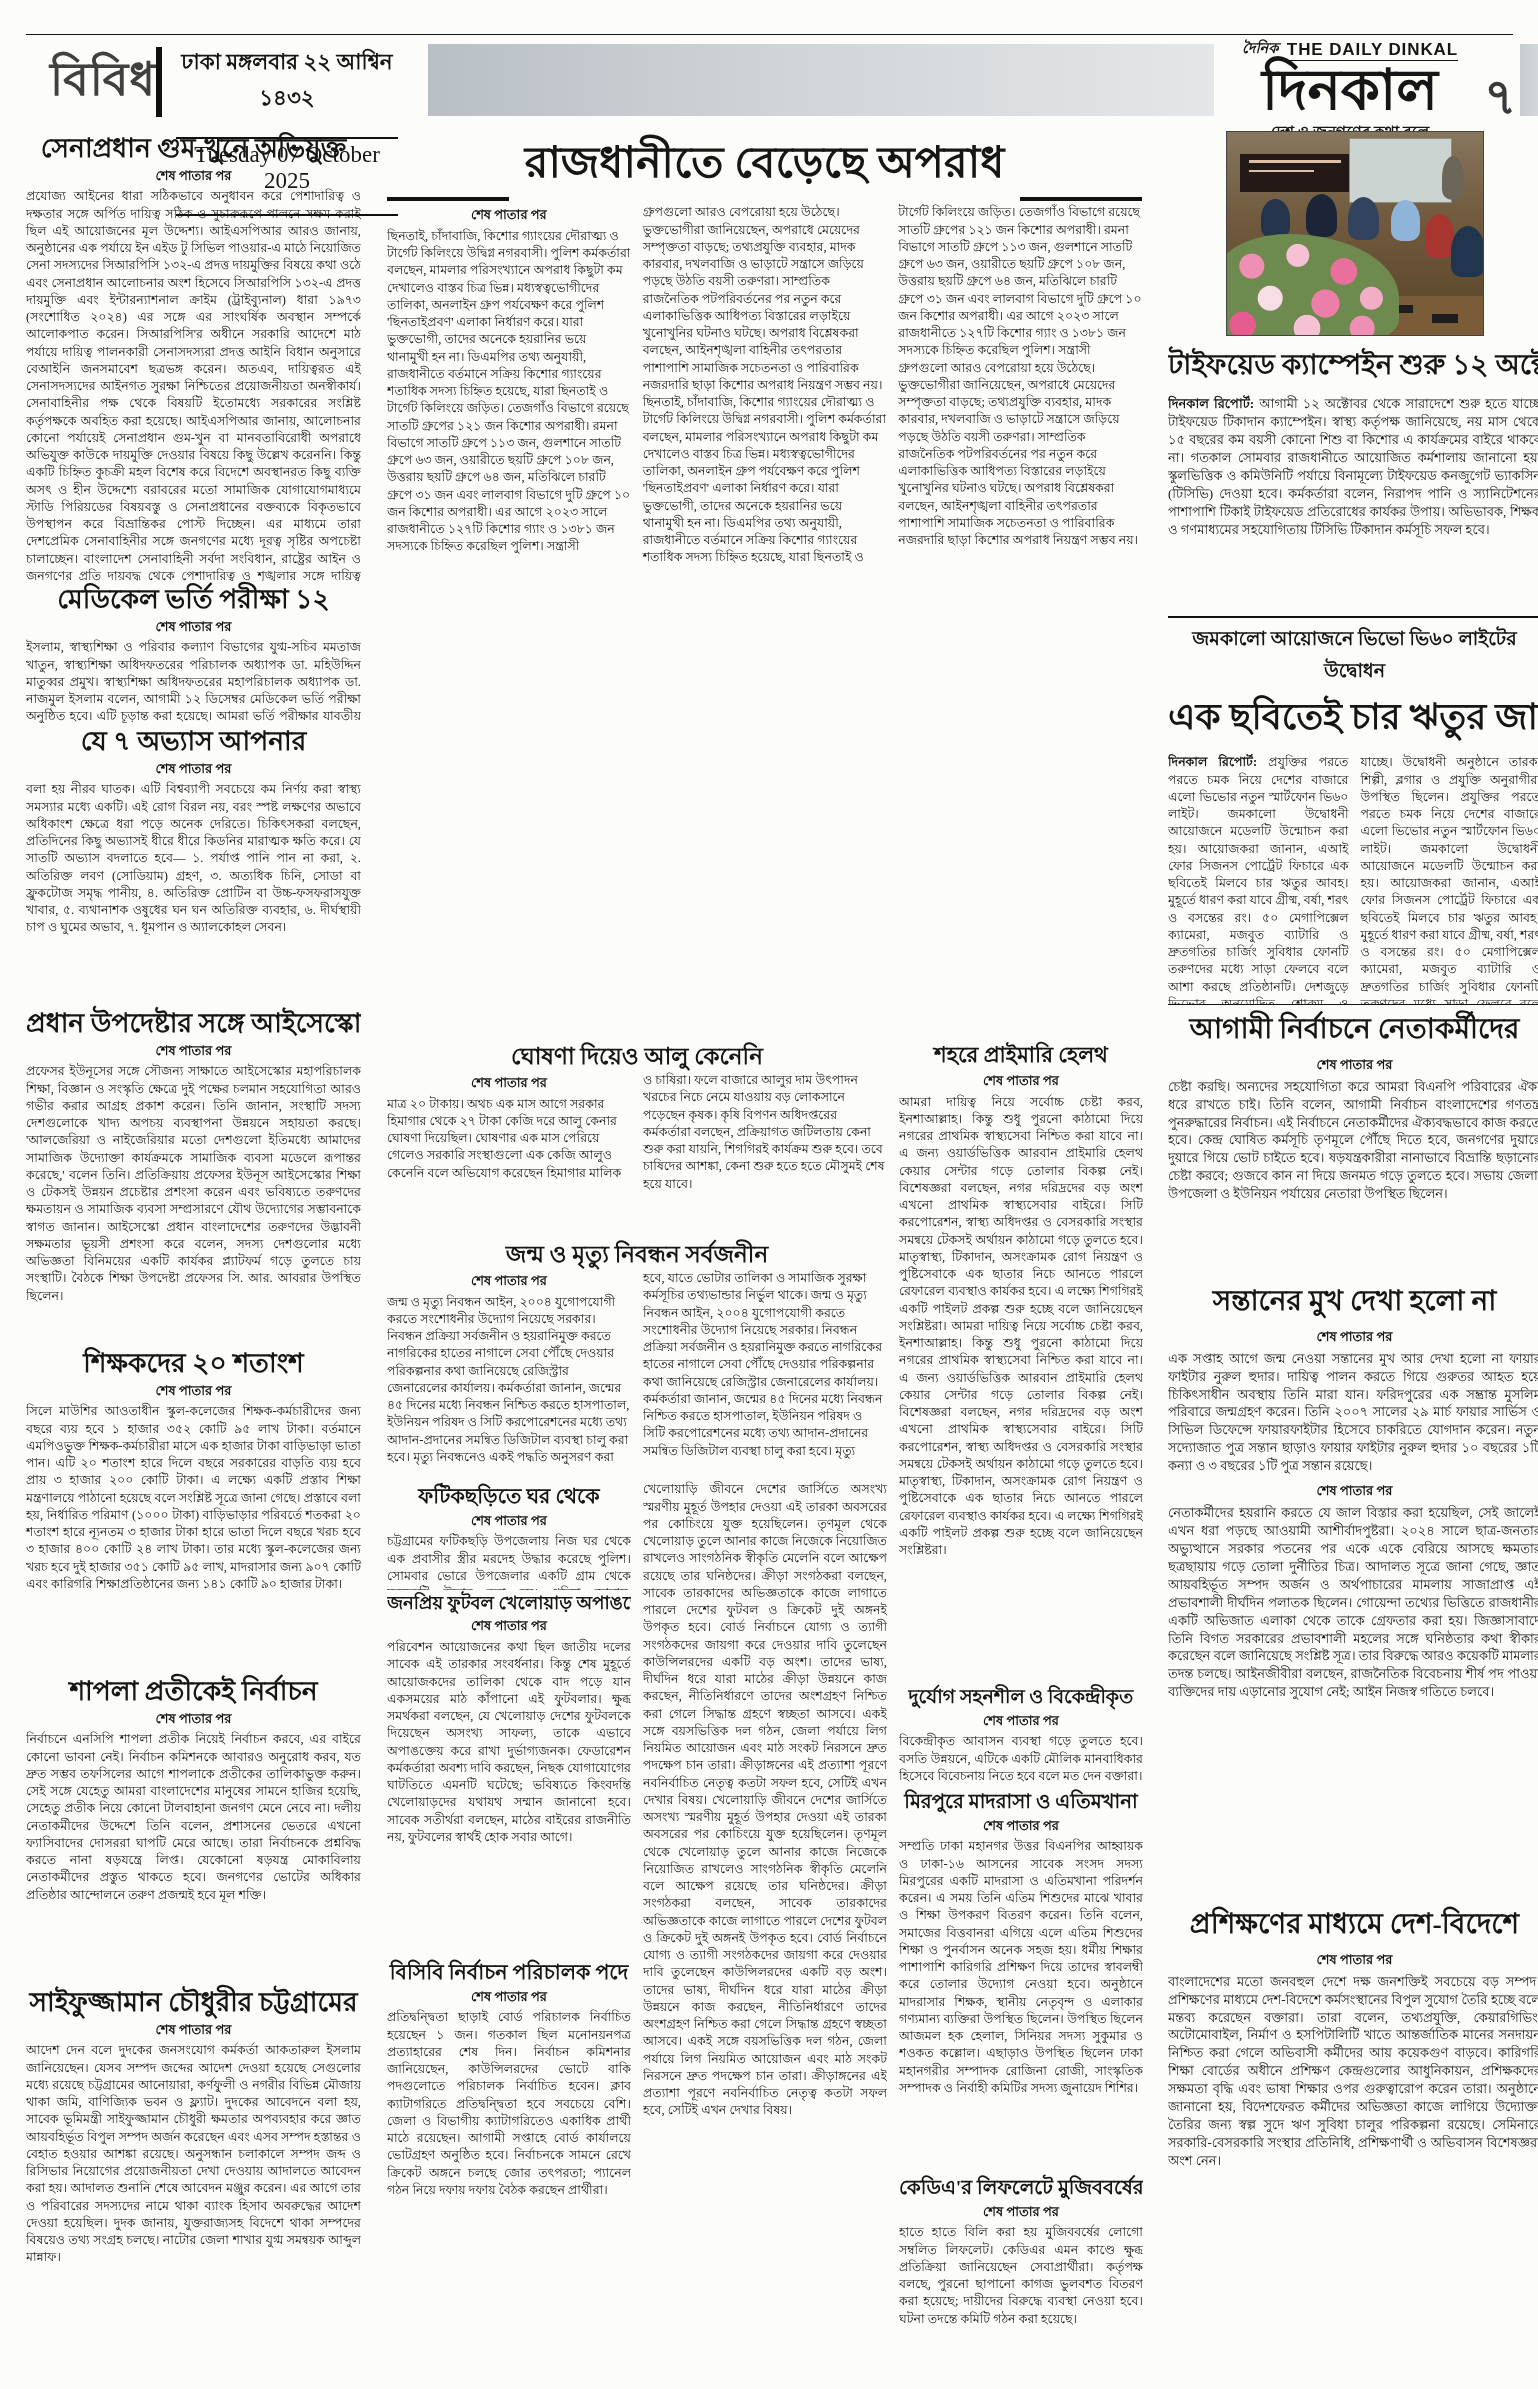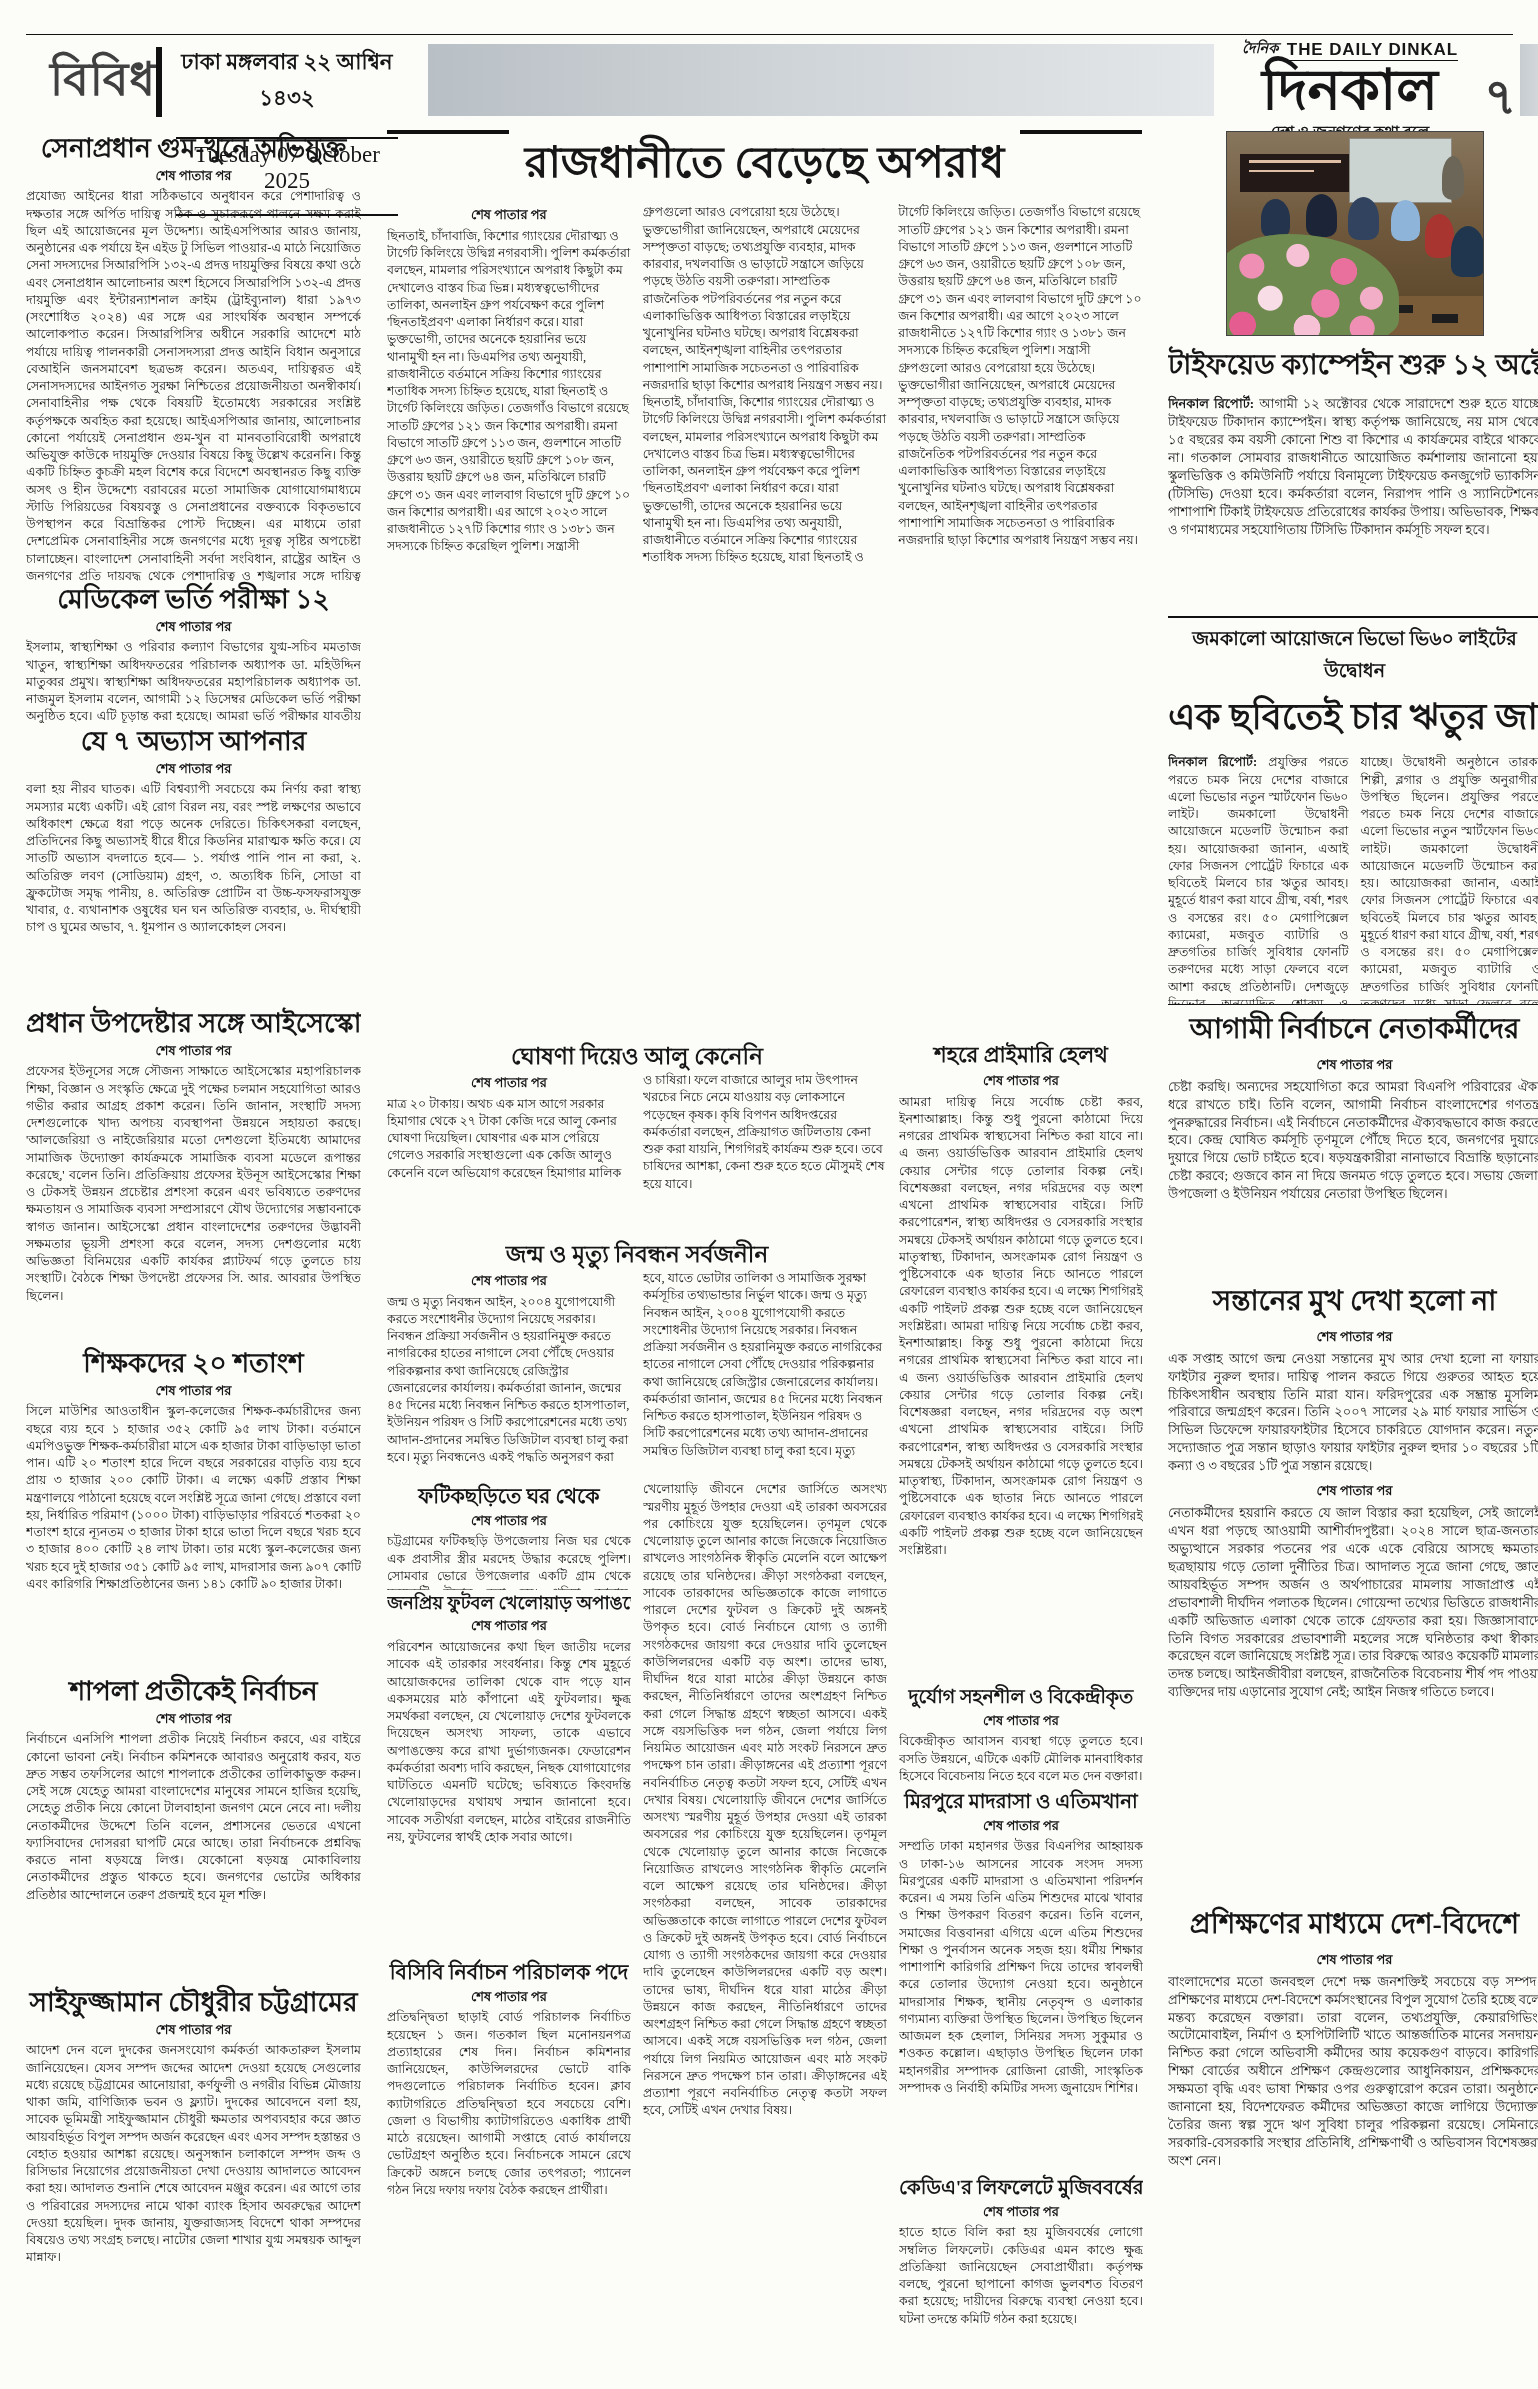--- a/index.html
+++ b/index.html
@@ -28,21 +28,21 @@
   
   .content{position:absolute;left:26px;top:130px;width:1487px;height:2234px;display:flex;gap:26px;}
   .col-left{width:335px;flex:none;}
   .col-center{width:755px;flex:none;}
   .col-right{width:373px;flex:none;display:flex;flex-direction:column;}
   .art{overflow:hidden;}
   .h-left{font-size:26.5px;font-weight:900;text-align:center;white-space:nowrap;margin:1.7px 0 0;line-height:1.25;}
   .h-mid{font-size:23px;font-weight:900;text-align:center;white-space:nowrap;margin:1.7px 0 0;line-height:1.3;}
   .dateline{font-size:13px;font-weight:600;text-align:center;margin:0.9px 0 1.7px;}
   .body{font-size:12.5px;line-height:1.38;text-align:justify;margin:0;}
-  .lead-head{display:flex;align-items:flex-start;gap:15.4px;margin:0 0 3.4px;}
+  .lead-head{display:flex;align-items:flex-end;gap:15.4px;margin:0 0 3.4px;}
   .lead-head .rule{flex:1;height:4.3px;background:#111;max-width:141px;}
   .lead-title{font-size:43px;font-weight:900;white-space:nowrap;text-align:center;margin:0 auto;}
   .cols3{column-count:3;column-gap:12px;height:831px;overflow:hidden;}
   .cols2{column-count:2;column-gap:12px;overflow:hidden;}
   .center-bottom{display:flex;gap:12px;margin-top:5.1px;}
   .sub-bc{width:500px;flex:none;}
   .sub-d{width:244px;flex:none;}
   .bc-split{display:flex;gap:12px;}
   .bc-b,.bc-c{width:244px;flex:none;overflow:hidden;}
   

